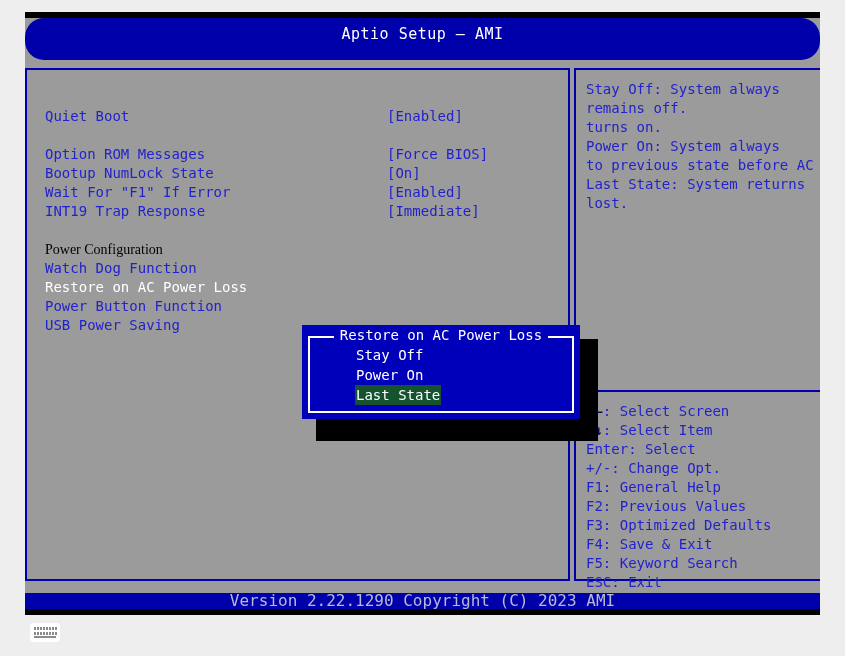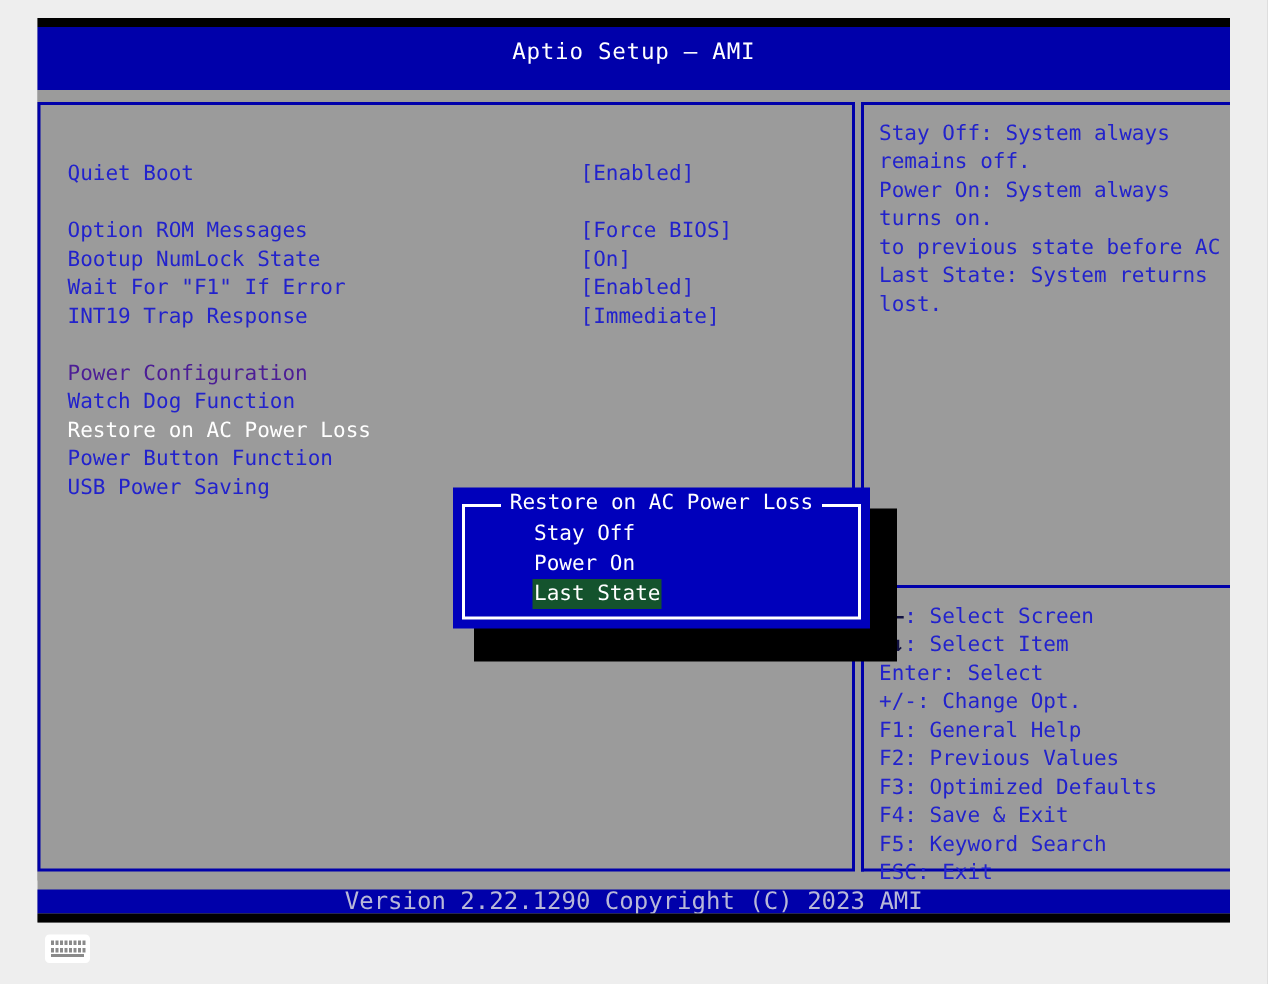--- a/index.html
+++ b/index.html
@@ -34,20 +34,21 @@
     left: 0; top: 0;
     width: 795px; height: 6px;
     background: #000000;
   }
 
   .title-bar {
     position: absolute;
     left: 0; top: 6px;
     width: 795px; height: 42px;
     background: #0000aa;
+    border-radius: 19px;
   }
   .title-text {
     position: absolute;
     left: 0; top: 7px;
     width: 795px;
     text-align: center;
     color: #ffffff;
     font-size: 15px;
     letter-spacing: 0.5px;
     white-space: pre;
@@ -116,21 +117,21 @@
     line-height: 19px;
     white-space: pre;
     font-size: 14px;
   }
   .setting-row.spacer { height: 19px; }
   .setting-label {
     position: absolute;
     left: 0; top: 0;
     color: #2222cc;
   }
-  .setting-label.header { color: #4c1d95; }
+  .setting-label.header { color: #000000; font-family: Liberation Serif, serif; }
   .setting-label.selected { color: #ffffff; }
   .setting-value {
     position: absolute;
     left: 342px; top: 0;
     color: #2222cc;
   }
 
   
   .help-text {
     position: absolute;
@@ -286,22 +287,22 @@
             <div class="setting-row"><div class="setting-label selected">Restore on AC Power Loss</div></div>
             <div class="setting-row"><div class="setting-label">Power Button Function</div></div>
             <div class="setting-row"><div class="setting-label">USB Power Saving</div></div>
           </div>
       </div>
 
       <div class="panel-right">
         <div class="help-text" id="help-text">
             <div class="help-line">Stay Off: System always</div>
             <div class="help-line">remains off.</div>
+            <div class="help-line">turns on.</div>
             <div class="help-line">Power On: System always</div>
-            <div class="help-line">turns on.</div>
             <div class="help-line">to previous state before AC</div>
             <div class="help-line">Last State: System returns</div>
             <div class="help-line">lost.</div>
           </div>
         <div class="panel-right-inner-divider"></div>
         <div class="keys-list" id="keys-list">
             <div class="key-line"><span class="key-glyph">→←</span><span>: Select Screen</span></div>
             <div class="key-line"><span class="key-glyph">↑↓</span><span>: Select Item</span></div>
             <div class="key-line"><span>Enter: Select</span></div>
             <div class="key-line"><span>+/-: Change Opt.</span></div>

